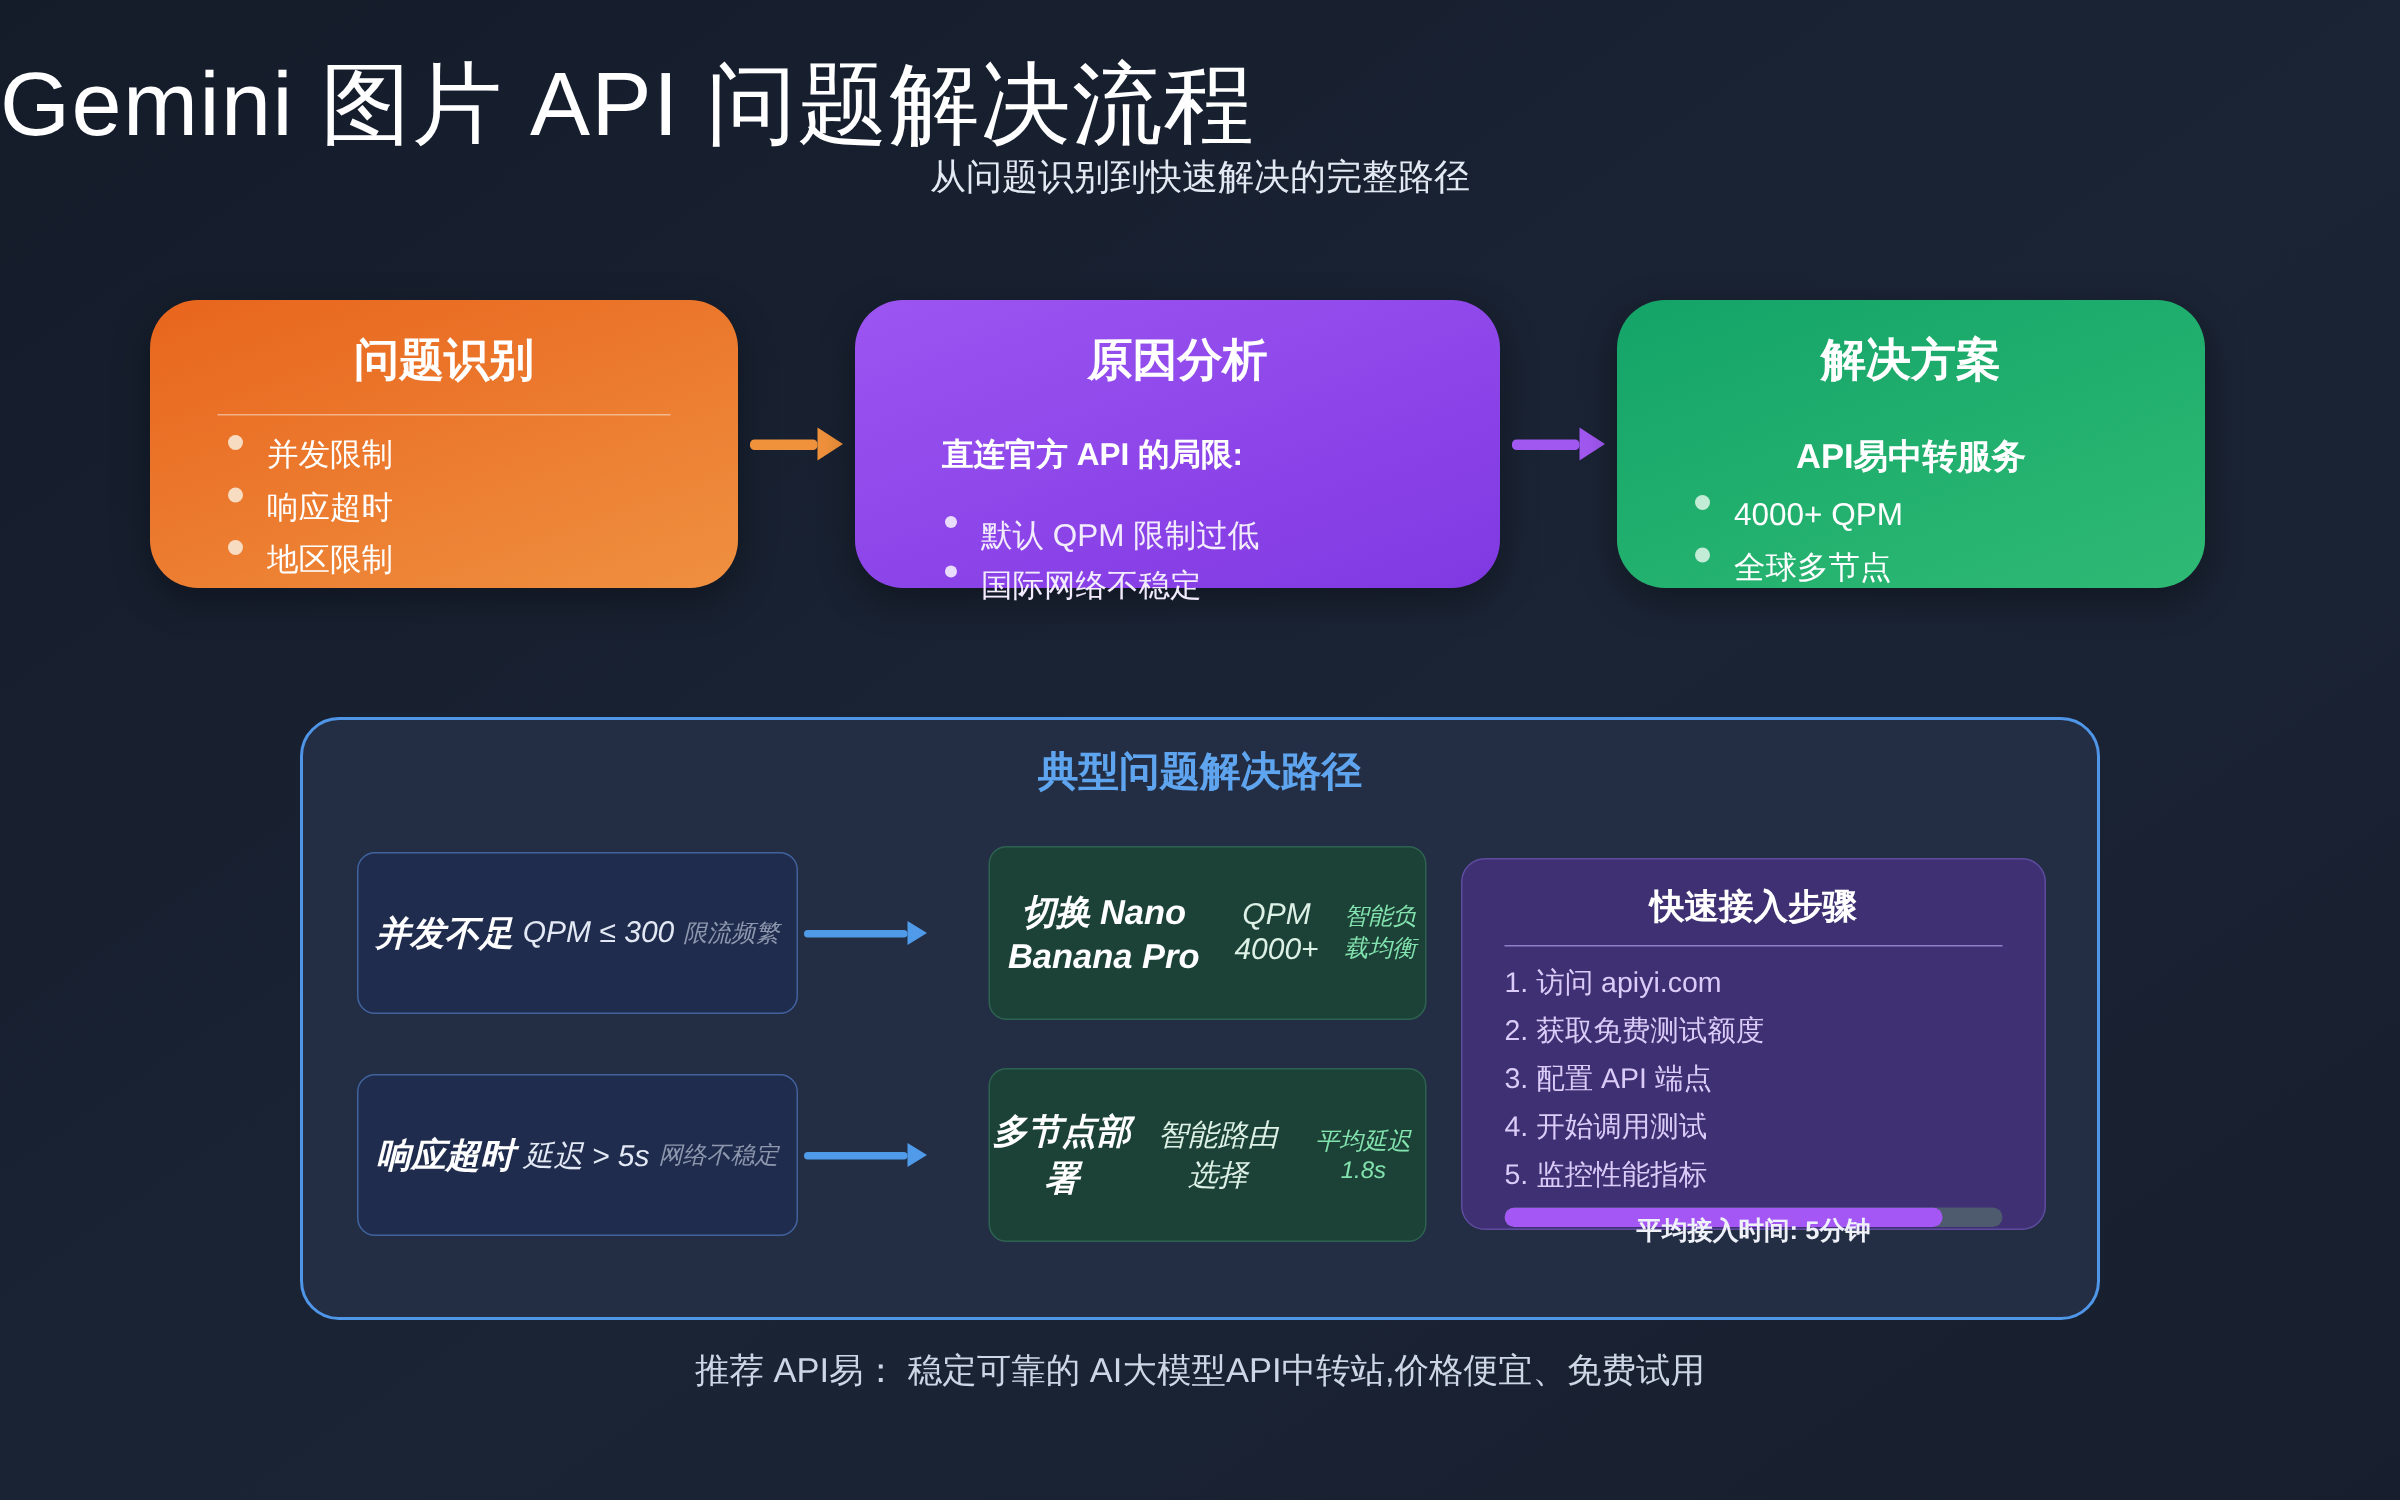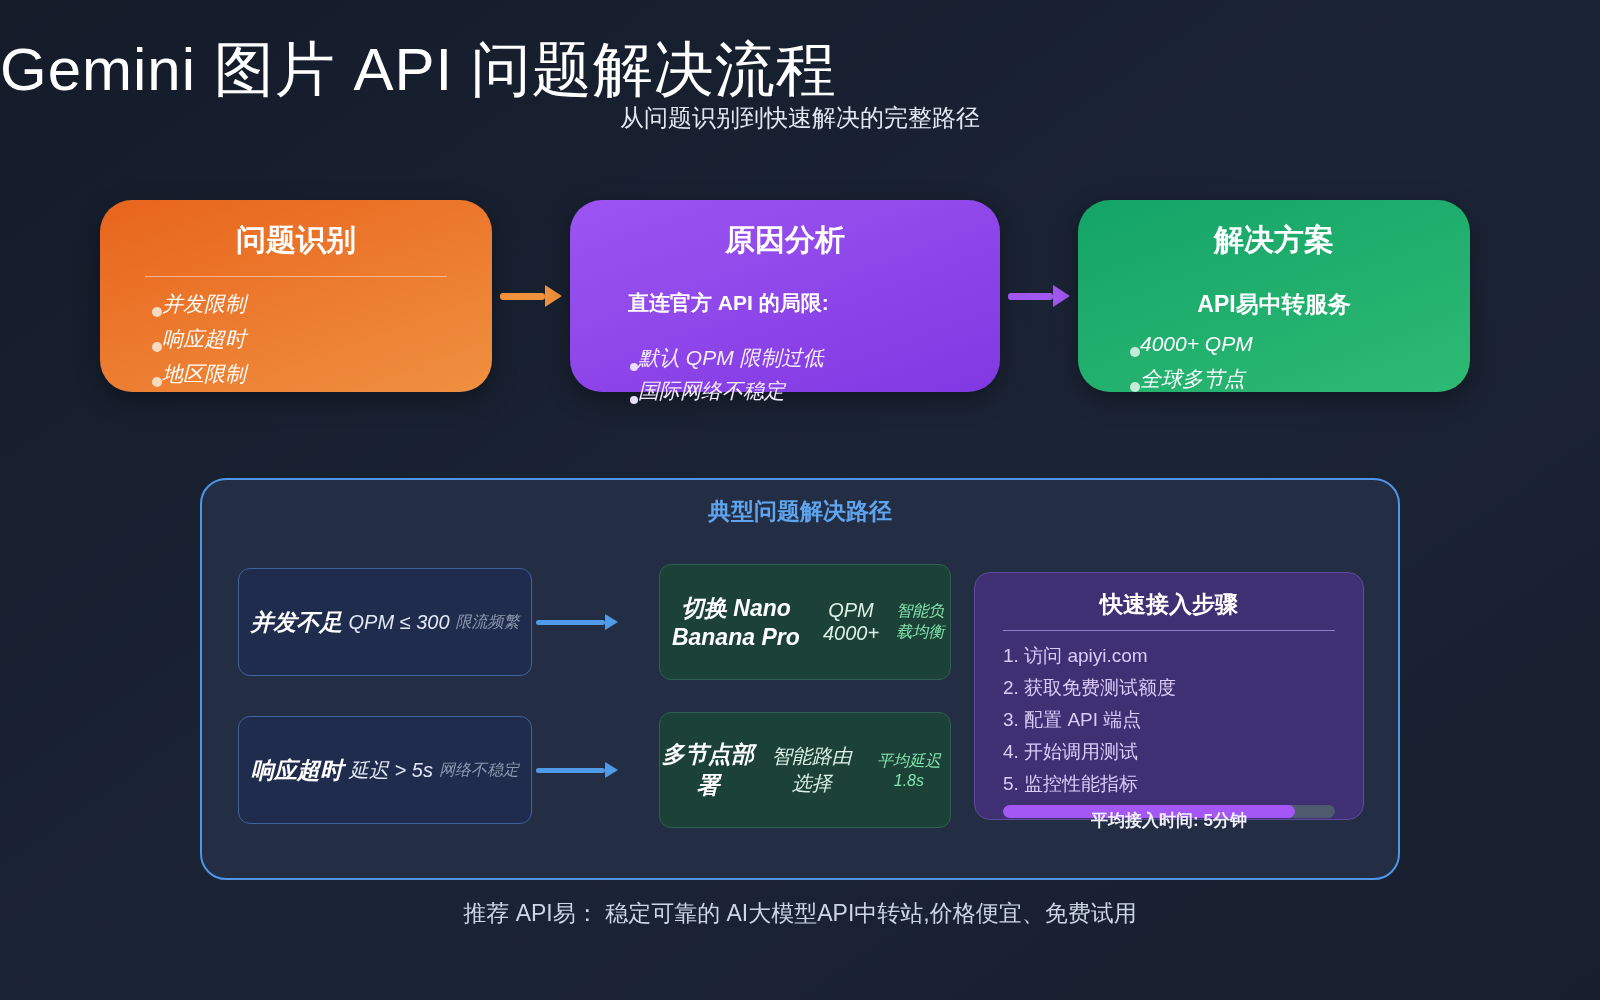--- a/index.html
+++ b/index.html
@@ -28,21 +28,21 @@
     height:192px; border-radius:32px; overflow:visible;
     display:flex; flex-direction:column;
     box-shadow:0 8px 24px rgba(0,0,0,.35);
   }
   .flow-card.orange { width:392px; background:linear-gradient(160deg,#e8651d 0%,#ef9040 100%); }
   .flow-card.purple { width:430px; background:linear-gradient(160deg,#9c55f1 0%,#8038e2 100%); }
   .flow-card.green  { width:392px; background:linear-gradient(160deg,#14a468 0%,#2eba74 100%); }
   .flow-title { margin-top:20px; text-align:center; font-size:30px; font-weight:800; color:#fff; }
   .flow-divider { margin:15px auto 13px; width:calc(100% - 90px); height:1px; background:rgba(255,255,255,.45); }
   .flow-list { list-style:none; padding:0 0 0 52px; display:flex; flex-direction:column; gap:8px; }
-  .flow-list li { display:flex; align-items:flex-end; font-size:21px; font-weight:500; color:#fff; line-height:27px;font-style:italic; }
+  .flow-list li { display:flex; align-items:flex-start; gap:16px; font-size:21px; font-weight:500; color:#fff; line-height:27px; }
   .dot { width:10px; height:10px; border-radius:50%; flex:0 0 auto; }
   .orange .dot { background:#f8dcc2; }
   .green .dot  { background:#c3ecd6; }
   .purple .dot { background:#eadcfc; }
   .flow-lead-left { padding-left:58px; font-size:21px; font-weight:800; color:#fff; margin-bottom:27px; }
   .flow-lead-center { text-align:center; font-size:23px; font-weight:800; color:#fff; margin-bottom:10px; }
   .purple .flow-list { padding-left:60px; gap:6px; }
   .purple .flow-list li { font-weight:400; color:#f3ecfd; font-size:21px; }
   .purple .dot { width:8px; height:8px; }
   
@@ -53,21 +53,21 @@
   .arrow.a-orange .arrow-head { border-left-color:#f0913c; }
   .arrow.a-purple .arrow-line { background:#a158f0; }
   .arrow.a-purple .arrow-head { border-left-color:#a158f0; }
   
   .panel {
     position:absolute; left:200px; top:478px; width:1200px; height:402px;
     border:2px solid #4f95e8; border-radius:26px; background:#232e44;
   }
   .panel-title {
     position:absolute; top:16px; left:0; width:100%;
-    text-align:center; font-size:23px; font-weight:800; color:#5ea4ee;
+    text-align:center; font-size:27px; font-weight:800; color:#5ea4ee;
   }
   .mini-card {
     position:absolute; border-radius:12px;
     display:flex; flex-direction:row; align-items:center; justify-content:center; gap:6px;
     text-align:center;
     font-style:italic;
   }
   .mini-card .mc-title { font-size:23px; font-weight:800; color:#fff; }
   .mini-card .mc-line2 { font-size:20px; color:#e2e9f4; }
   .mini-card .mc-line3 { font-size:16px; color:#8d98ae; }

